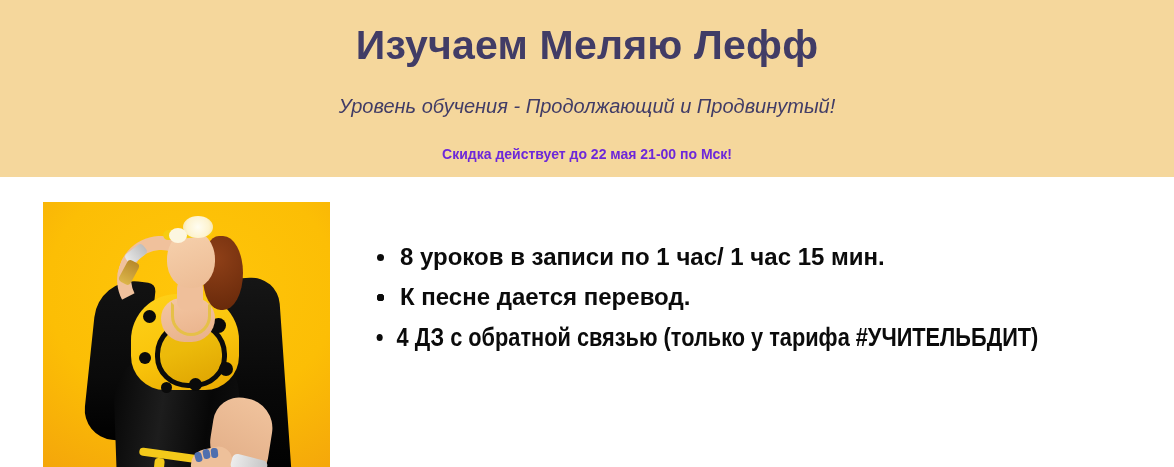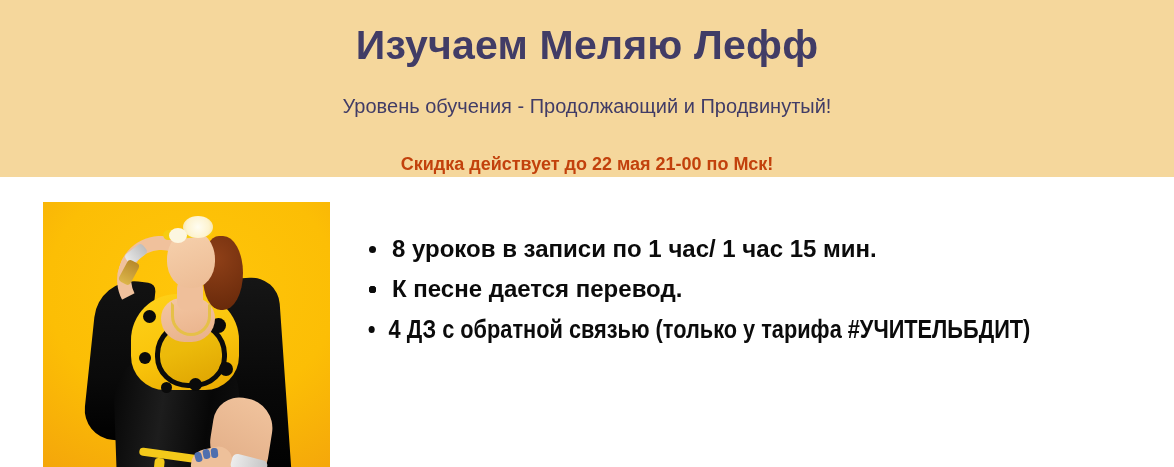--- a/index.html
+++ b/index.html
@@ -36,28 +36,29 @@
     line-height: 58px;
   }
   .page-subtitle {
     margin: 0;
     padding-top: 19px;
     font-family: "Liberation Sans", sans-serif;
     font-size: 20px;
     font-weight: normal;
     color: #413c66;
     line-height: 26px;
+    font-style: italic;
   }
   .promo-line {
-    margin: 14px;
+    margin: 4px;
     padding-top: 19px;
     font-family: "Liberation Sans", sans-serif;
-    font-size: 18px;
+    font-size: 14px;
     font-weight: bold;
-    color: #c2410c;
+    color: #6d28d9;
     line-height: 24px;
   }
 
   
   .content {
     position: relative;
     width: 1174px;
     height: 290px;
     background: #ffffff;
   }
@@ -260,21 +261,21 @@
     border: 3px solid #e6c048;
     border-top-color: transparent;
     border-radius: 0 0 24px 24px;
   }
 
   
   .feature-list {
     position: absolute;
     left: 366px;
     top: 52px;
-    margin: 0;
+    margin: 8px;
     padding: 0;
     list-style: none;
     width: 790px;
   }
   .feature-item {
     position: relative;
     padding-left: 26px;
     font-family: "Liberation Sans", sans-serif;
     font-size: 24px;
     font-weight: bold;

